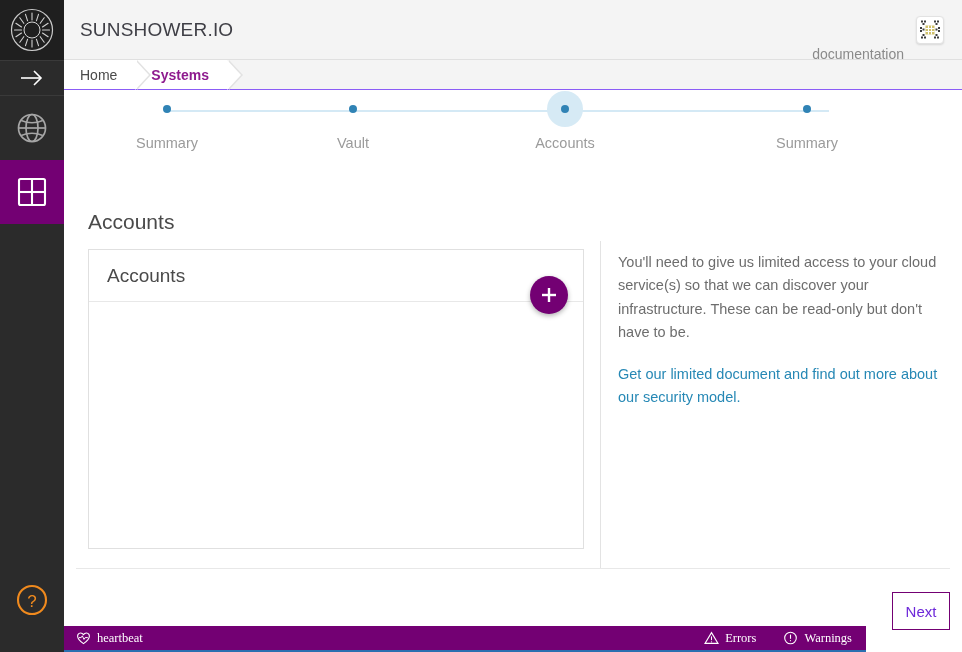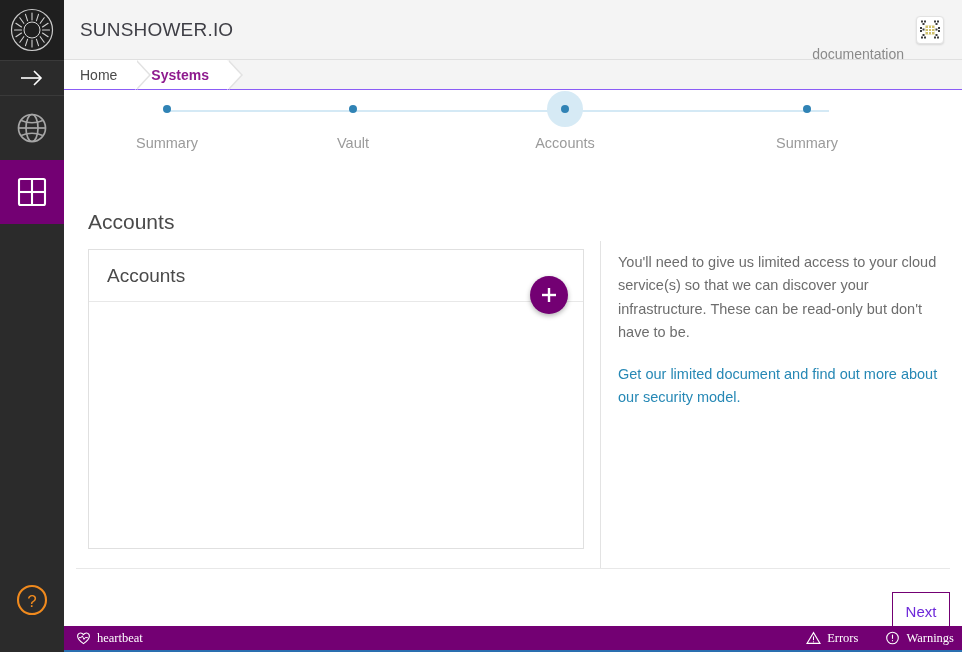--- a/index.html
+++ b/index.html
@@ -181,24 +181,24 @@
     background: #ffffff;
     border: 1.5px solid #730073;
     color: #6d28d9; font-size: 15px;
     font-family: "Liberation Sans", sans-serif;
     cursor: pointer;
   }
 
   
   .statusbar {
     position: absolute; left: 64px; bottom: 0;
-    width: 898px; height: 26px;
+    width: 802px; height: 26px;
     background: #730073;
     display: flex; align-items: center; justify-content: space-between;
-    padding: 0 8px 0 12px;
+    padding: 0 14px 0 12px;
     border-bottom: 2px solid #2a6fb0;
   }
   .status-left, .status-right { display: flex; align-items: center; }
   .status-right { gap: 27px; }
   .status-item {
     display: flex; align-items: center; gap: 6px;
     font-size: 12.5px; color: #ffffff;
     font-family: "Liberation Serif", serif;
   }
   .rail-foot {

